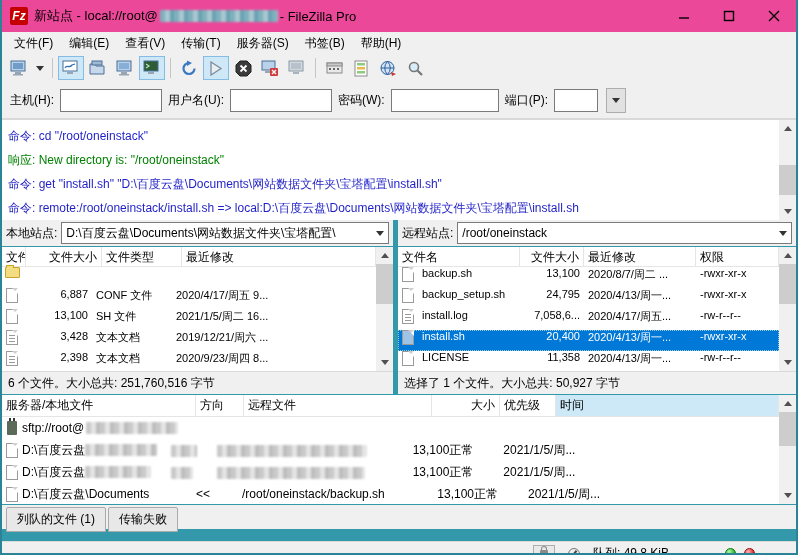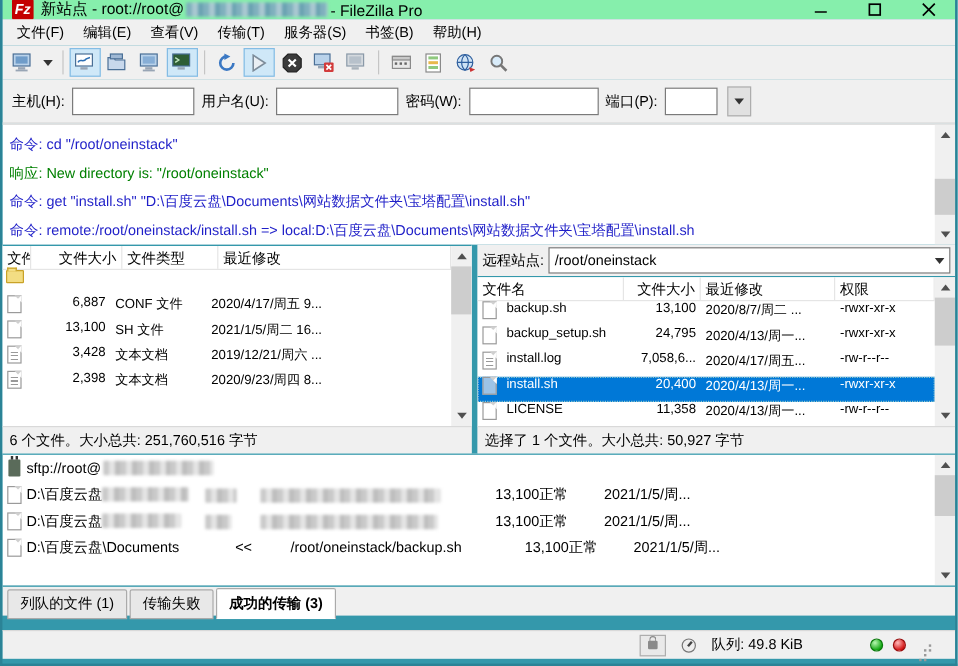--- a/index.html
+++ b/index.html
@@ -1,21 +1,21 @@
 <!DOCTYPE html>
 <html><head>
 <meta charset="utf-8">
 <style>
   * { margin:0; padding:0; box-sizing:border-box; }
   html,body { width:798px; height:555px; font-family:"Liberation Sans","DejaVu Sans",sans-serif; }
   .window { width:798px; height:555px; background:#3498ab; border:2px solid #2b8396; border-top:none;
             display:flex; flex-direction:column; overflow:hidden; }
 
   
-  .titlebar { height:16px; background:#86efac; display:flex; align-items:center; color:#000; flex:none; }
+  .titlebar { height:32px; background:#ec4899; display:flex; align-items:center; color:#000; flex:none; }
   .fzicon { width:18px; height:18px; margin:0 6px 0 8px; background:#c40000; color:#fff; font-weight:bold;
             font-style:italic; font-size:12px; display:flex; align-items:center; justify-content:center; border-radius:2px; }
   .title-text { font-size:13px; color:#000; display:flex; align-items:center; gap:2px; }
   .win-btns { margin-left:auto; display:flex; height:100%; }
   .win-btn { width:45px; height:100%; display:flex; align-items:center; justify-content:center; }
   .redact { display:inline-block; height:12px; border-radius:1px; vertical-align:middle;
             background:repeating-linear-gradient(90deg,#7fb0bd 0 5px,#a9c8d1 5px 10px,#6aa2b1 10px 14px);
             filter:blur(1.2px); }
   .redact.gray { background:repeating-linear-gradient(90deg,#c9c9c9 0 5px,#e4e4e4 5px 10px,#bdbdbd 10px 14px); }
 
@@ -114,21 +114,21 @@
   svg { display:block; }
 </style>
 </head>
 <body>
 
 <div class="window">
 
   <div class="titlebar">
     <div class="fzicon">Fz</div>
     <div class="title-text">
-      <span>新站点 - root://root@</span>
+      <span>新站点 - local://root@</span>
       <span class="redact" style="width:118px"></span>
       <span> - FileZilla Pro</span>
     </div>
     <div class="win-btns">
       <div class="win-btn">
         <svg width="12" height="12">
             <line x1="1" y1="8" x2="11" y2="8" stroke="#000" stroke-width="1.4"></line>
           </svg>
       </div>
       <div class="win-btn">
@@ -291,20 +291,29 @@
         </div>
       <div class="sb-btn">
           <div class="tri-dn"></div>
         </div>
     </div>
   </div>
 
   <div class="panes">
 
     <div class="pane local">
+      <div class="pathbar">
+        <span>本地站点:</span>
+        <div class="combo">
+          <span class="ctext">D:\百度云盘\Documents\网站数据文件夹\宝塔配置\</span>
+          <span class="cbtn">
+              <div class="caret"></div>
+            </span>
+        </div>
+      </div>
       <div class="listwrap">
         <div class="list">
           <div class="lheader">
             <div class="hcell" style="width:24px">文件名</div>
             <div class="hcell num" style="width:76px">文件大小</div>
             <div class="hcell" style="width:80px">文件类型</div>
             <div class="hcell" style="flex:1">最近修改</div>
           </div>
           <div class="lrow">
             <span class="icon-folder"></span>
@@ -417,20 +426,28 @@
               <div class="tri-dn"></div>
             </div>
         </div>
       </div>
       <div class="pstatus">选择了 1 个文件。大小总共: 50,927 字节</div>
     </div>
   </div>
 
   <div class="queuewrap" style="height:110px;flex:none;">
     <div class="queue">
+      <div class="qheader">
+        <div class="hcell" style="width:194px">服务器/本地文件</div>
+        <div class="hcell" style="width:48px">方向</div>
+        <div class="hcell" style="width:188px">远程文件</div>
+        <div class="hcell num" style="width:68px">大小</div>
+        <div class="hcell" style="width:56px">优先级</div>
+        <div class="hcell" style="flex:1;background:#cde8f7">时间</div>
+      </div>
       <div class="qrow">
         <span class="icon-plug"></span>
         <span class="cell">sftp://root@</span>
         <span class="redact gray" style="width:92px;margin-left:2px"></span>
       </div>
       <div class="qrow">
         <span class="icon-doc"></span>
         <span class="cell">D:\百度云盘</span>
         <span class="redact gray" style="width:72px"></span>
         <span class="cell" style="width:46px;margin-left:14px"><span class="redact gray" style="width:26px"></span></span>
@@ -468,21 +485,20 @@
         </div>
       <div class="sb-btn">
           <div class="tri-dn"></div>
         </div>
     </div>
   </div>
 
   <div class="tabs">
     <div class="tab">列队的文件 (1)</div>
     <div class="tab">传输失败</div>
-    <div class="tab active">成功的传输 (3)</div>
   </div>
 
   <div class="statusbar">
     <div class="sb-box">
         <div class="icon-lock"></div>
       </div>
     <div class="sb-box" style="border-color:transparent;background:transparent">
         <div class="icon-gauge"></div>
       </div>
     <span>队列: 49.8 KiB</span>

